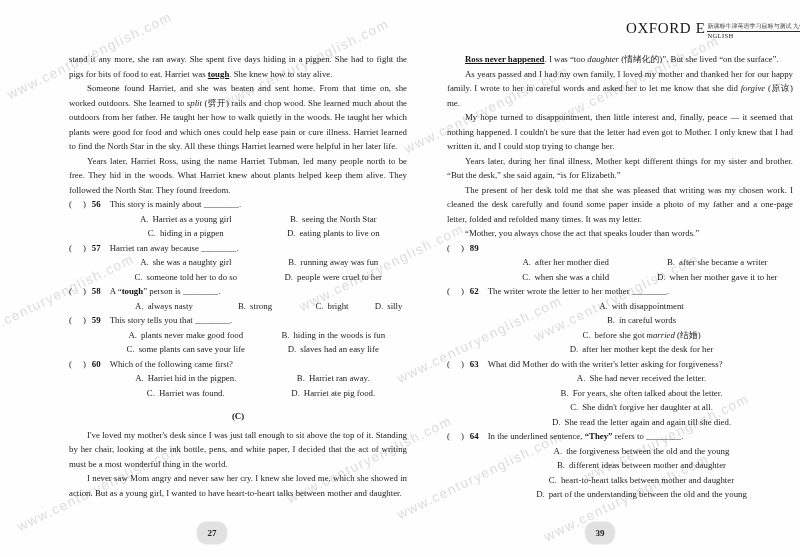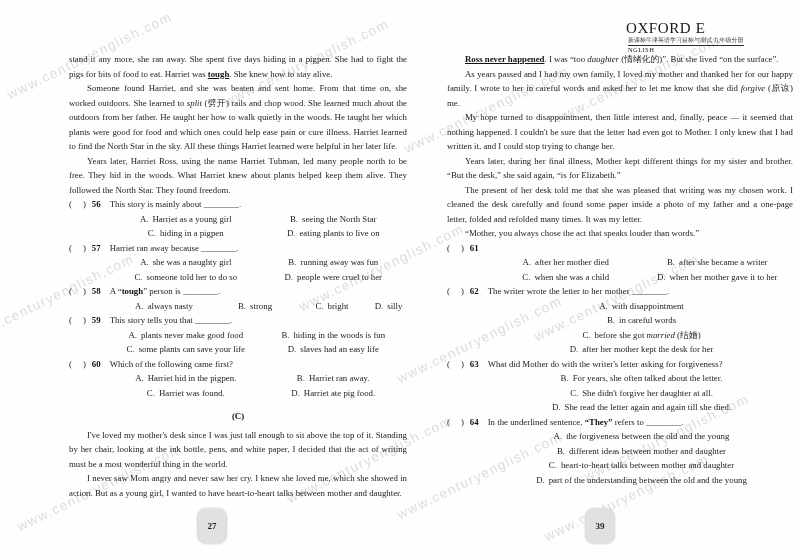--- a/index.html
+++ b/index.html
@@ -10,21 +10,21 @@
       color:#dcdcdc;white-space:nowrap;transform:rotate(-26deg);transform-origin:0 50%;z-index:1;pointer-events:none;}
   .wm1{left:8px;top:88px;}   .wm2{left:225px;top:95px;}  .wm3{left:-30px;top:330px;}
   .wm4{left:300px;top:300px;}.wm5{left:18px;top:520px;}  .wm6{left:288px;top:492px;}
   .wm7{left:555px;top:112px;}.wm8{left:405px;top:142px;} .wm9{left:398px;top:372px;}
   .wm10{left:535px;top:330px;}.wm11{left:585px;top:470px;}.wm12{left:545px;top:530px;}
   .wm13{left:398px;top:508px;}
   .page{position:absolute;top:0;height:557px;z-index:2;}
   .page.left{left:12px;width:400px;}
   .page.right{left:400px;width:400px;}
   
-  .hdr{position:absolute;top:21px;left:226px;right:0;display:flex;align-items:flex-start;z-index:3;flex-direction:column;}
+  .hdr{position:absolute;top:21px;left:226px;right:0;display:flex;align-items:flex-start;z-index:3;}
   .logo-main{font-size:15px;line-height:14px;letter-spacing:0.6px;color:#151515;white-space:nowrap;}
   .hdr-side{flex:1;margin-left:2px;padding-top:2px;min-width:0;}
   .hdr-cn{font-size:6px;line-height:7px;color:#3a3a3a;white-space:nowrap;overflow:hidden;}
   .hdr-rule{border-top:1px solid #2c2c2c;margin-top:1px;height:0;}
   .logo-sub{font-size:6.5px;line-height:7px;letter-spacing:0.4px;color:#222;}
   
   .content{position:absolute;top:52px;font-size:8.8px;line-height:14.5px;color:#232323;z-index:3;}
   .page.left .content{left:57px;width:338px;}
   .page.right .content{left:47px;width:346px;}
   .para{text-align:justify;}
@@ -40,21 +40,21 @@
   .q-opts{margin-left:43px;text-align:center;}
   .q-opts.two{display:flex;flex-wrap:wrap;}
   .q-opts.two .opt{width:50%;box-sizing:border-box;}
   .q-opts.row{display:flex;}
   .q-opts.row .opt:nth-child(1){width:104px;}
   .q-opts.row .opt:nth-child(2){width:78px;}
   .q-opts.row .opt:nth-child(3){width:76px;}
   .q-opts.row .opt:nth-child(4){flex:1;}
   .opt-label{margin-right:4px;}
   .pagenum{position:absolute;bottom:13px;left:50%;transform:translateX(-50%);
-           background:#e1e1e1;border-radius:9px;padding:13px 10px;font-size:9px;font-weight:bold;
+           background:#e1e1e1;border-radius:9px;padding:6px 10px;font-size:9px;font-weight:bold;
            color:#222;box-shadow:0 0 2px #cfcfcf;z-index:3;}
 </style>
 </head>
 <body>
 
 <div class="spread">
   <span class="wm wm1">www.centuryenglish.com</span>
   <span class="wm wm2">www.centuryenglish.com</span>
   <span class="wm wm3">www.centuryenglish.com</span>
   <span class="wm wm4">www.centuryenglish.com</span>
@@ -157,21 +157,21 @@
     <div class="content">
         <div class="para indent"><span class="st-b st-u">Ross never happened</span><span>. I was “too </span><span class="st-i">daughter</span><span> (情绪化的)”. But she lived “on the surface”.</span></div>
         <div class="para indent"><span>As years passed and I had my own family, I loved my mother and thanked her for our happy family. I wrote to her in careful words and asked her to let me know that she did </span><span class="st-i">forgive</span><span> (原谅) me.</span></div>
         <div class="para indent"><span>My hope turned to disappointment, then little interest and, finally, peace — it seemed that nothing happened. I couldn't be sure that the letter had even got to Mother. I only knew that I had written it, and I could stop trying to change her.</span></div>
         <div class="para indent"><span>Years later, during her final illness, Mother kept different things for my sister and brother. “But the desk,” she said again, “is for Elizabeth.”</span></div>
         <div class="para indent"><span>The present of her desk told me that she was pleased that writing was my chosen work. I cleaned the desk carefully and found some paper inside a photo of my father and a one-page letter, folded and refolded many times. It was my letter.</span></div>
         <div class="para indent"><span>“Mother, you always chose the act that speaks louder than words.”</span></div>
         <div class="q">
           <div class="q-lead">
             <span class="q-paren">(&nbsp;&nbsp;&nbsp;&nbsp;&nbsp;)</span>
-            <span class="q-num">61</span>
+            <span class="q-num">89</span>
           </div>
           <div class="q-opts two">
             <span class="opt"><span class="opt-label">A.</span><span>after her mother died</span></span>
             <span class="opt"><span class="opt-label">B.</span><span>after she became a writer</span></span>
             <span class="opt"><span class="opt-label">C.</span><span>when she was a child</span></span>
             <span class="opt"><span class="opt-label">D.</span><span>when her mother gave it to her</span></span>
           </div>
         </div>
         <div class="q">
           <div class="q-lead">
@@ -186,20 +186,21 @@
             <div class="opt"><span class="opt-label">D.</span><span>after her mother kept the desk for her</span></div>
           </div>
         </div>
         <div class="q">
           <div class="q-lead">
             <span class="q-paren">(&nbsp;&nbsp;&nbsp;&nbsp;&nbsp;)</span>
             <span class="q-num">63</span>
             <span class="q-lead-text"><span>What did Mother do with the writer's letter asking for forgiveness?</span></span>
           </div>
           <div class="q-opts list">
+            <div class="opt"><span class="opt-label">A.</span><span>She had never received the letter.</span></div>
             <div class="opt"><span class="opt-label">B.</span><span>For years, she often talked about the letter.</span></div>
             <div class="opt"><span class="opt-label">C.</span><span>She didn't forgive her daughter at all.</span></div>
             <div class="opt"><span class="opt-label">D.</span><span>She read the letter again and again till she died.</span></div>
           </div>
         </div>
         <div class="q">
           <div class="q-lead">
             <span class="q-paren">(&nbsp;&nbsp;&nbsp;&nbsp;&nbsp;)</span>
             <span class="q-num">64</span>
             <span class="q-lead-text"><span>In the underlined sentence, </span><span class="st-b">“They”</span><span> refers to ________.</span></span>

